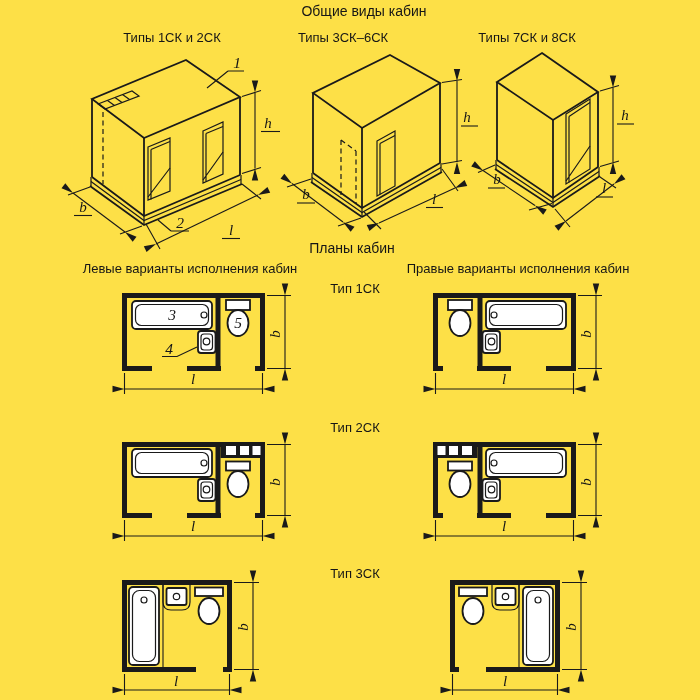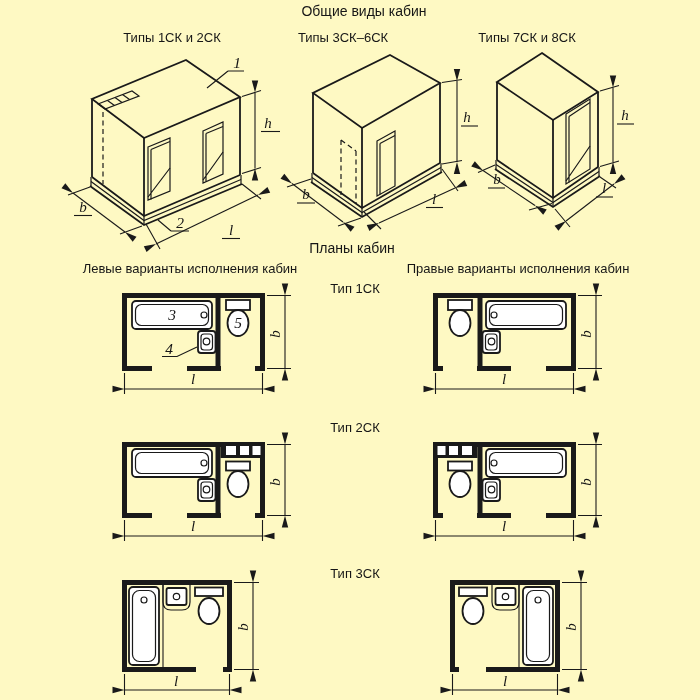--- a/index.html
+++ b/index.html
@@ -1,16 +1,16 @@
 <!DOCTYPE html>
 <html><head>
 <meta charset="utf-8">
 <style>
   html,body{margin:0;padding:0;background:#fff;}
-  .canvas{position:relative;width:700px;height:700px;background:#fef9c3;overflow:hidden;}
+  .canvas{position:relative;width:700px;height:700px;background:#fde047;overflow:hidden;}
   svg{display:block;}
   .lbl{font-family:"Liberation Sans",sans-serif;font-size:13px;fill:#161616;text-anchor:middle;}
   .t14{font-size:14px;}
   .dim{font-family:"Liberation Serif",serif;font-style:italic;font-size:15px;fill:#161616;text-anchor:middle;}
   .num{font-family:"Liberation Serif",serif;font-style:italic;font-size:15.5px;fill:#161616;text-anchor:middle;}
   .w5{stroke:#1a1a1a;stroke-width:5;fill:none;}
   .f{stroke:#1a1a1a;stroke-width:1.8;fill:#fff;}
   .e{stroke:#1a1a1a;stroke-width:1.8;fill:none;}
   .e2{stroke:#1a1a1a;stroke-width:1.2;fill:none;}
   .tl{stroke:#1a1a1a;stroke-width:1.1;fill:none;}

